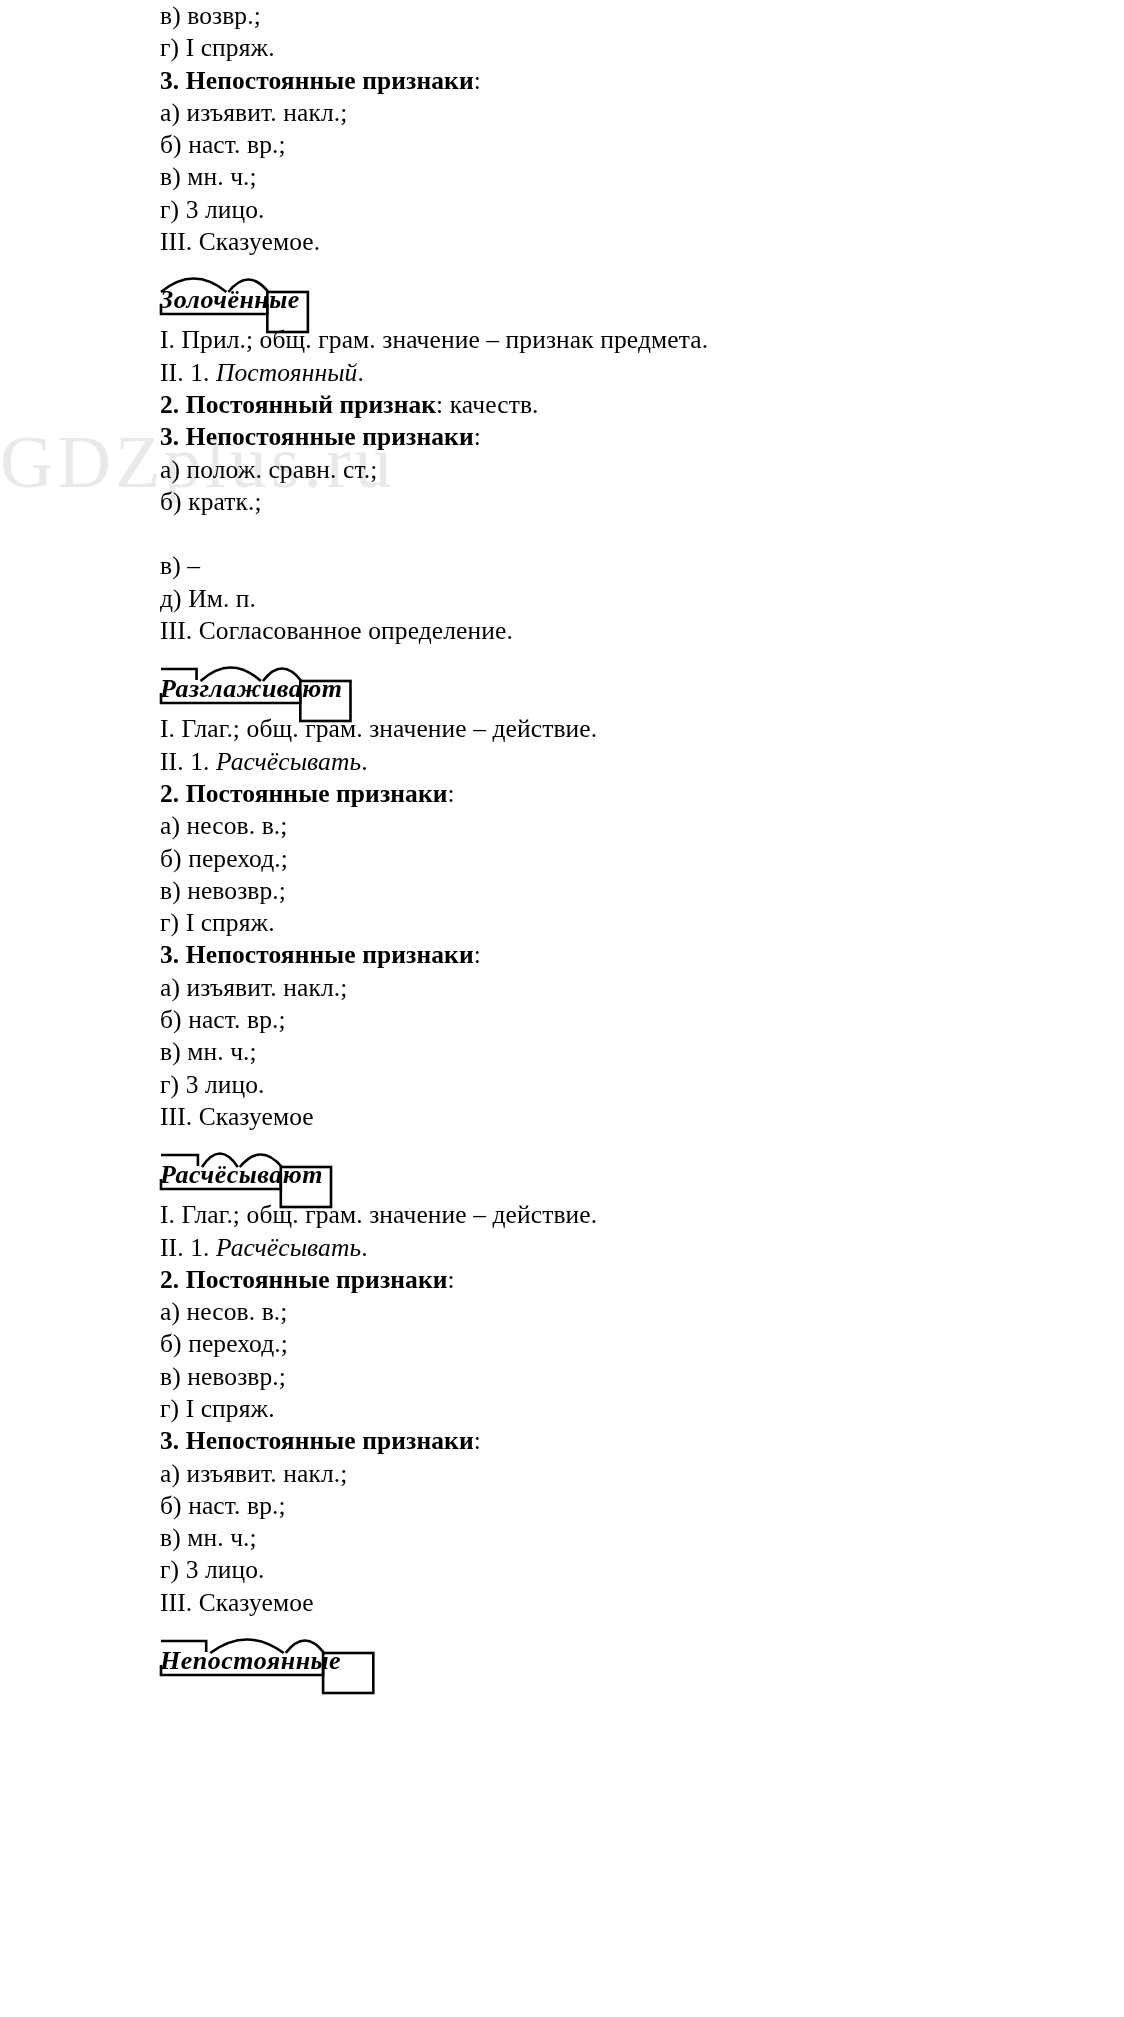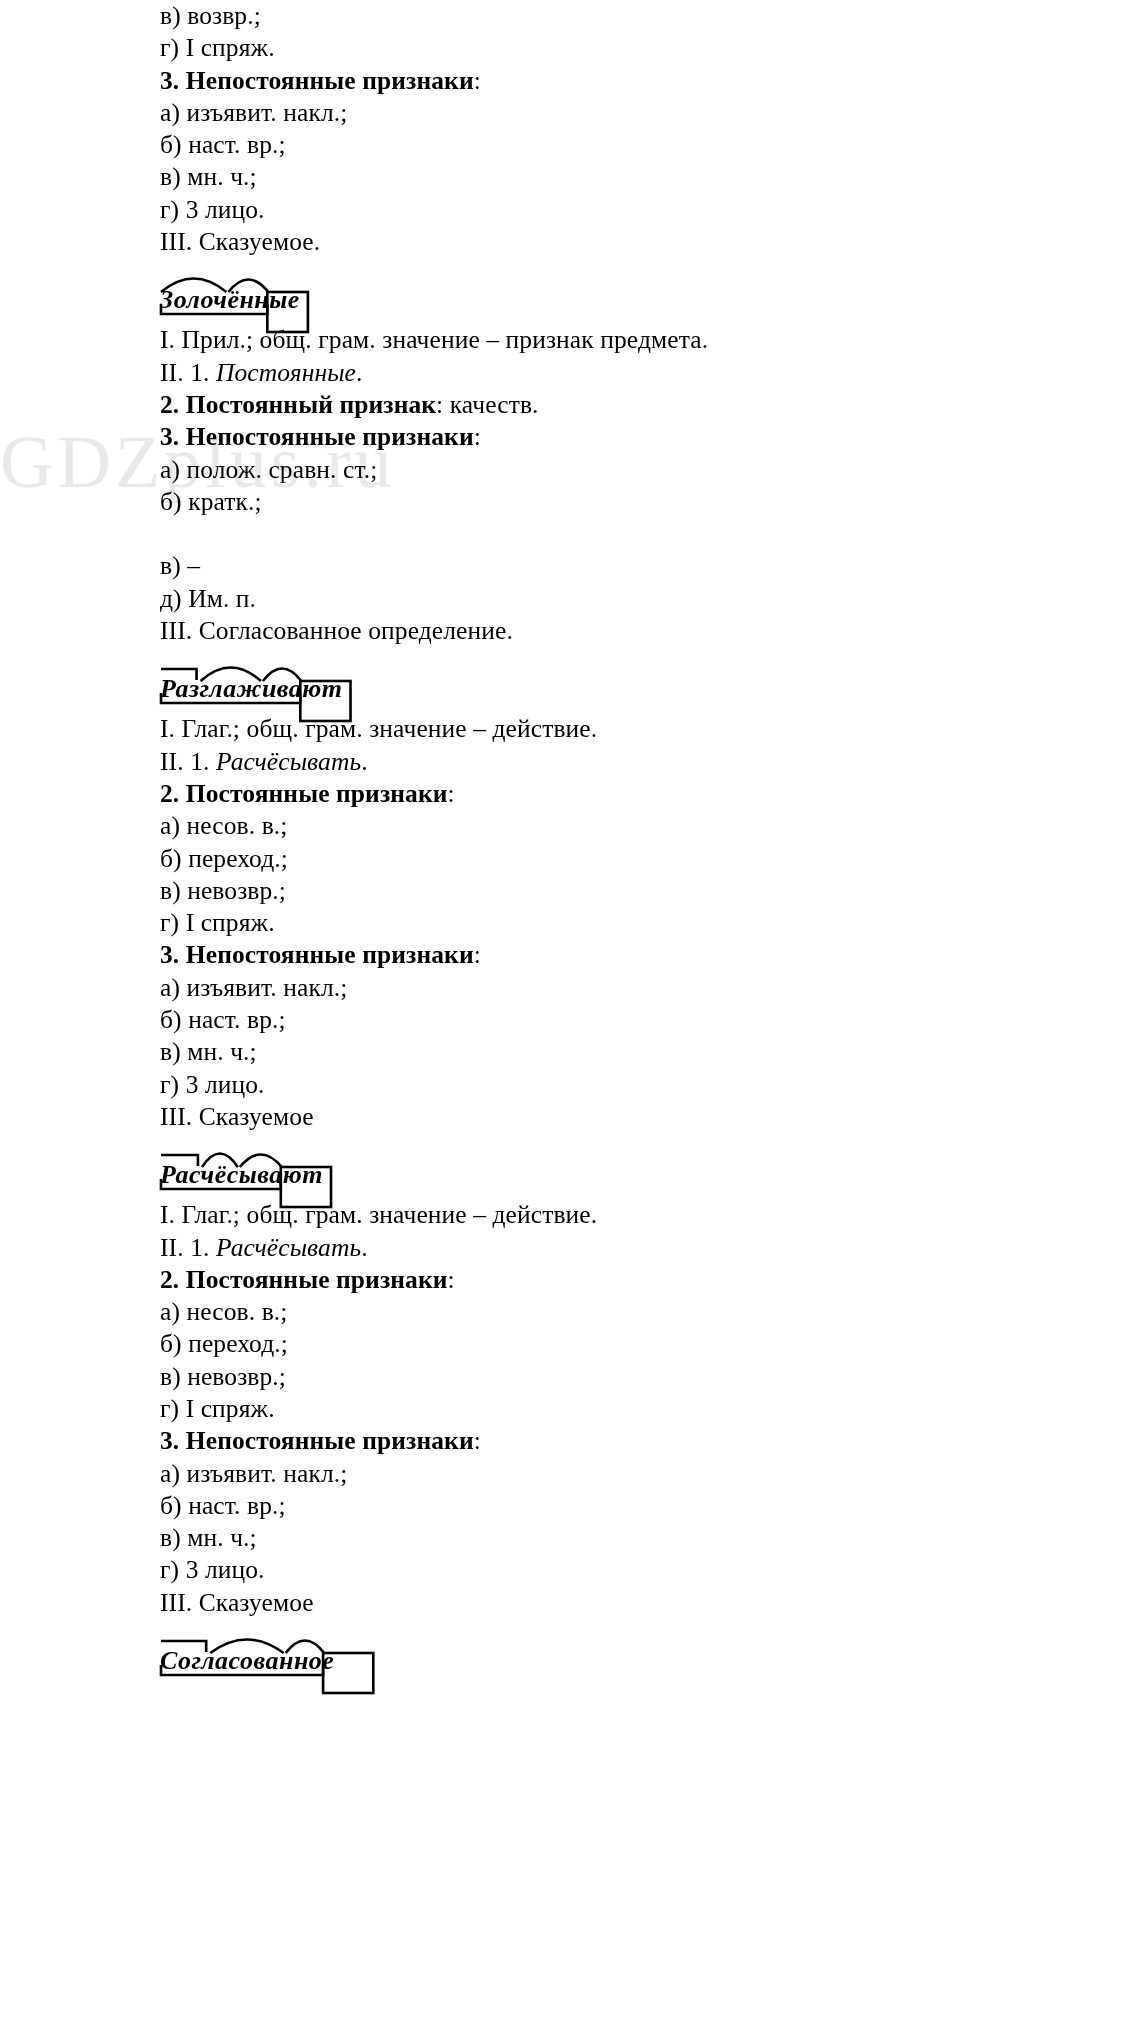--- a/index.html
+++ b/index.html
@@ -112,21 +112,21 @@
     <div class="morph">
       <span class="word">Золочённые</span>
       <svg width="163.890625" height="68">
         <path d="M 1 36 Q 33.703125 9 66.40625 36"></path>
         <path d="M 68.40625 36 Q 88.359375 11 108.3125 36"></path>
         <rect x="107.3125" y="36" width="40.578125" height="40"></rect>
         <path d="M 1 48 L 1 58 L 107.3125 58 L 107.3125 48"></path>
       </svg>
     </div>
     <div class="line"><span>I. Прил.; общ. грам. значение – признак предмета.</span></div>
-    <div class="line"><span>II. 1. </span><span class="ital">Постоянные</span><span>.</span></div>
+    <div class="line"><span>II. 1. </span><span class="ital">Постоянный</span><span>.</span></div>
     <div class="line"><span class="lead">2. Постоянный признак</span><span class="tail">: качеств.</span></div>
     <div class="line"><span class="lead">3. Непостоянные признаки</span><span class="tail">:</span></div>
     <div class="line"><span>а) полож. сравн. ст.;</span></div>
     <div class="line"><span>б) кратк.;</span></div>
     <div class="spacer"></div>
     <div class="line"><span>в) –</span></div>
     <div class="line"><span>д) Им. п.</span></div>
     <div class="line"><span>III. Согласованное определение.</span></div>
     <div class="morph">
       <span class="word">Разглаживают</span>
@@ -168,21 +168,21 @@
     <div class="line"><span>б) переход.;</span></div>
     <div class="line"><span>в) невозвр.;</span></div>
     <div class="line"><span>г) I спряж.</span></div>
     <div class="line"><span class="lead">3. Непостоянные признаки</span><span class="tail">:</span></div>
     <div class="line"><span>а) изъявит. накл.;</span></div>
     <div class="line"><span>б) наст. вр.;</span></div>
     <div class="line"><span>в) мн. ч.;</span></div>
     <div class="line"><span>г) 3 лицо.</span></div>
     <div class="line"><span>III. Сказуемое</span></div>
     <div class="morph">
-      <span class="word">Согласованное</span>
+      <span class="word">Непостоянные</span>
       <svg width="229.296875" height="68">
         <path d="M 1 24 L 46.1875 24 L 46.1875 35"></path>
         <path d="M 50.1875 36 Q 86.9453125 9 123.703125 36"></path>
         <path d="M 125.703125 36 Q 144.8984375 11 164.09375 36"></path>
         <rect x="163.09375" y="36" width="50.203125" height="40"></rect>
         <path d="M 1 48 L 1 58 L 163.09375 58 L 163.09375 48"></path>
       </svg>
     </div>
   </div>
 

